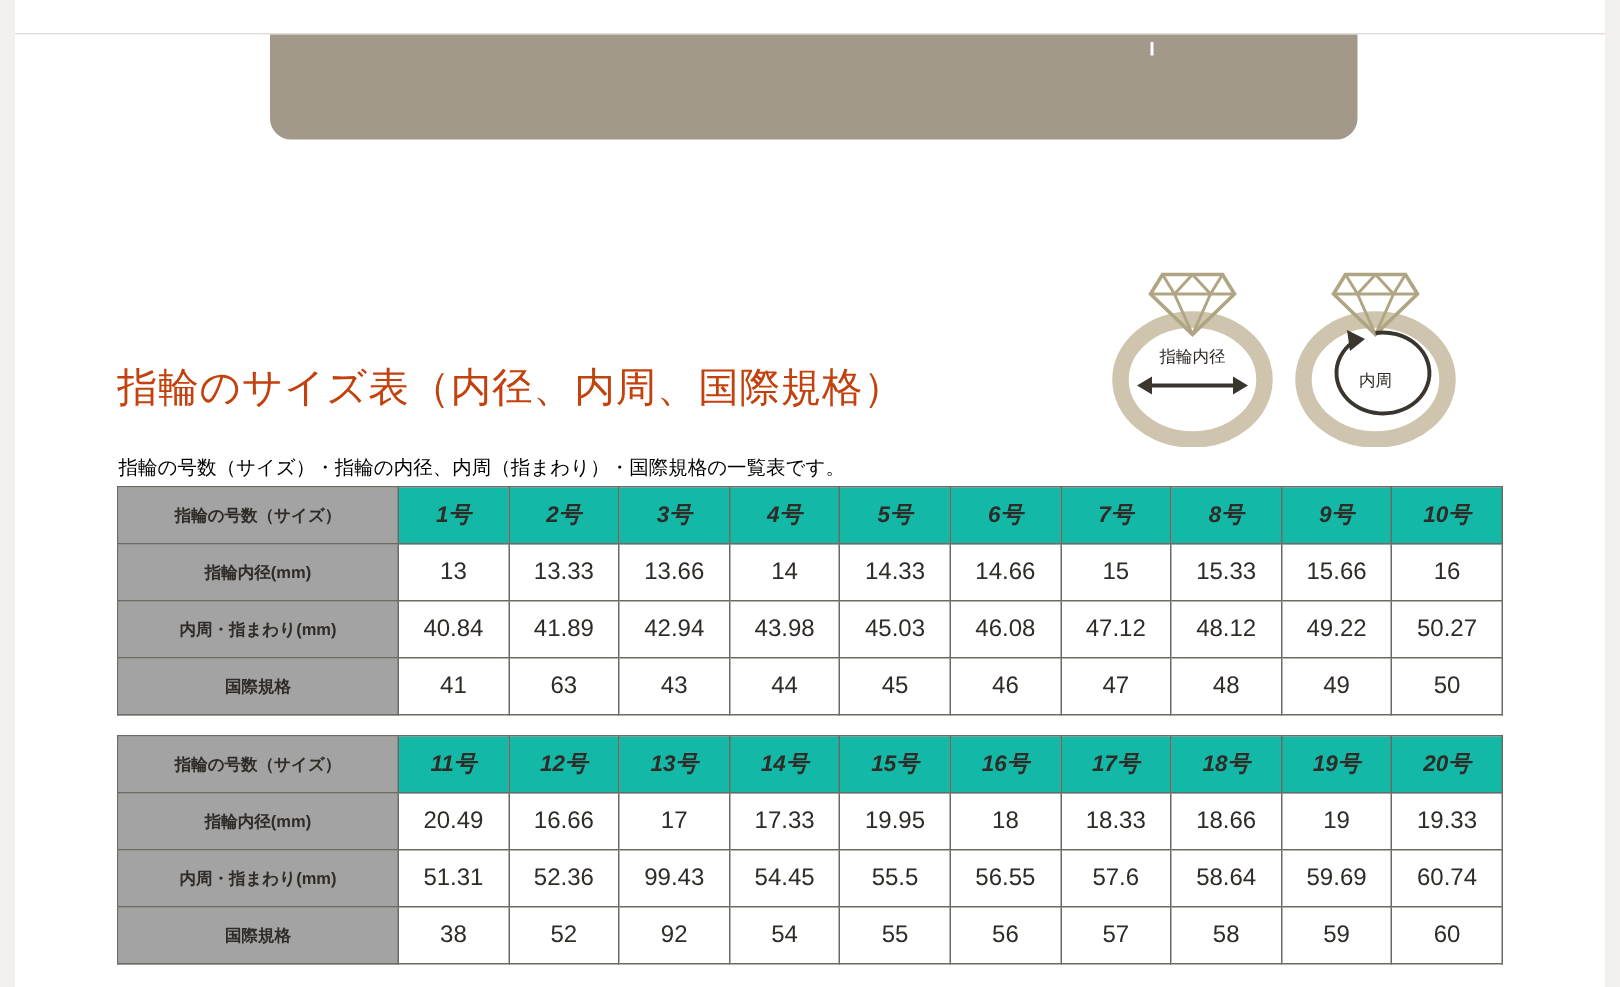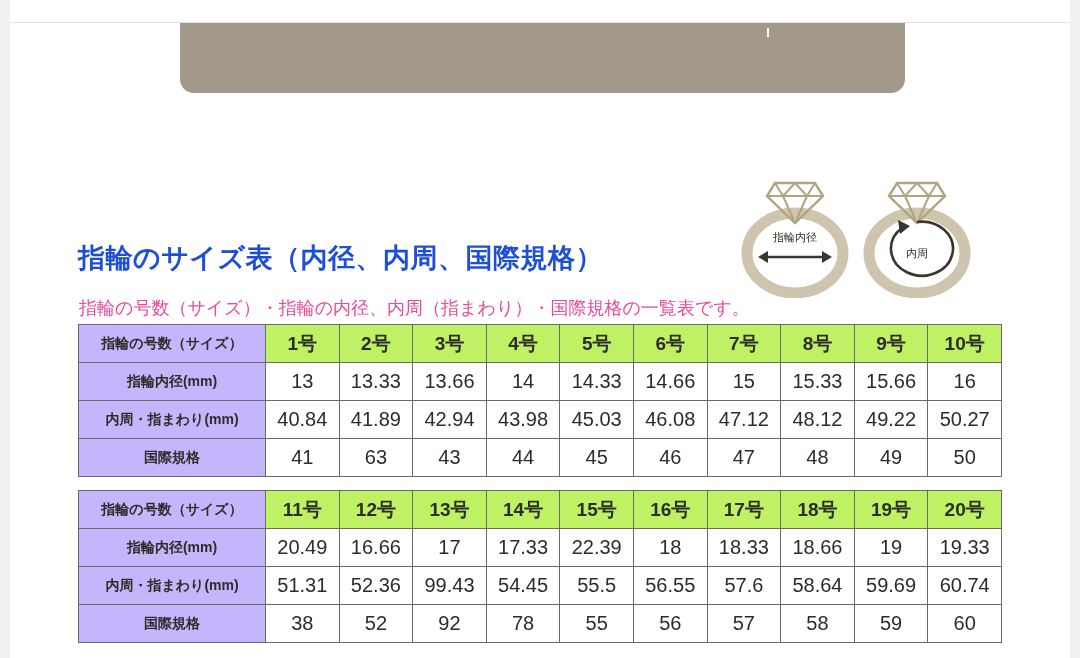--- a/index.html
+++ b/index.html
@@ -68,30 +68,30 @@
     left: 0;
     right: 0;
     bottom: 0;
   }
   .page-title {
     position: absolute;
     top: 222px;
     left: 78px;
     font-size: 27px;
     letter-spacing: 0.5px;
-    color: #1d4ed8;
-    font-weight: 700;
+    color: #c2410c;
+    font-weight: 400;
     white-space: nowrap;
   }
   .page-subtitle {
     position: absolute;
-    top: 278px;
+    top: 290px;
     left: 79px;
-    font-size: 18px;
-    color: #ec4899;
+    font-size: 13px;
+    color: #000000;
     white-space: nowrap;
   }
 
   
   .ring-art {
     position: absolute;
     top: 168px;
     left: 730px;
     width: 260px;
     height: 130px;
@@ -117,31 +117,32 @@
     text-align: center;
     font-size: 15.5px;
     font-weight: 400;
     color: #2f2b27;
     padding: 0;
     background: #ffffff;
   }
   table.size-table th.rowhead,
   table.size-table td.rowhead {
     width: 186px;
-    background: #c4b5fd;
-    font-size: 14px;
+    background: #a3a3a3;
+    font-size: 11px;
     font-weight: 700;
   }
   table.size-table th.colhead {
-    background: #bef264;
+    background: #14b8a6;
     font-weight: 700;
-    font-size: 19px;
+    font-size: 15px;
+    font-style: italic;
   }
   table.size-table td.val {
-    font-size: 20px;
+    font-size: 16px;
   }
 </style>
 </head>
 <body>
 
 <div class="page">
   <div class="gutter-left"></div>
   <div class="gutter-right"></div>
   <div class="top-strip"></div>
   <div class="banner"></div>
@@ -265,21 +266,21 @@
           <th class="colhead">18号</th>
           <th class="colhead">19号</th>
           <th class="colhead">20号</th>
         </tr>
         <tr>
           <td class="rowhead">指輪内径(mm)</td>
           <td class="val">20.49</td>
           <td class="val">16.66</td>
           <td class="val">17</td>
           <td class="val">17.33</td>
-          <td class="val">22.39</td>
+          <td class="val">19.95</td>
           <td class="val">18</td>
           <td class="val">18.33</td>
           <td class="val">18.66</td>
           <td class="val">19</td>
           <td class="val">19.33</td>
         </tr>
         <tr>
           <td class="rowhead">内周・指まわり(mm)</td>
           <td class="val">51.31</td>
           <td class="val">52.36</td>
@@ -290,21 +291,21 @@
           <td class="val">57.6</td>
           <td class="val">58.64</td>
           <td class="val">59.69</td>
           <td class="val">60.74</td>
         </tr>
         <tr>
           <td class="rowhead">国際規格</td>
           <td class="val">38</td>
           <td class="val">52</td>
           <td class="val">92</td>
-          <td class="val">78</td>
+          <td class="val">54</td>
           <td class="val">55</td>
           <td class="val">56</td>
           <td class="val">57</td>
           <td class="val">58</td>
           <td class="val">59</td>
           <td class="val">60</td>
         </tr>
       </tbody>
     </table>
   </div>

